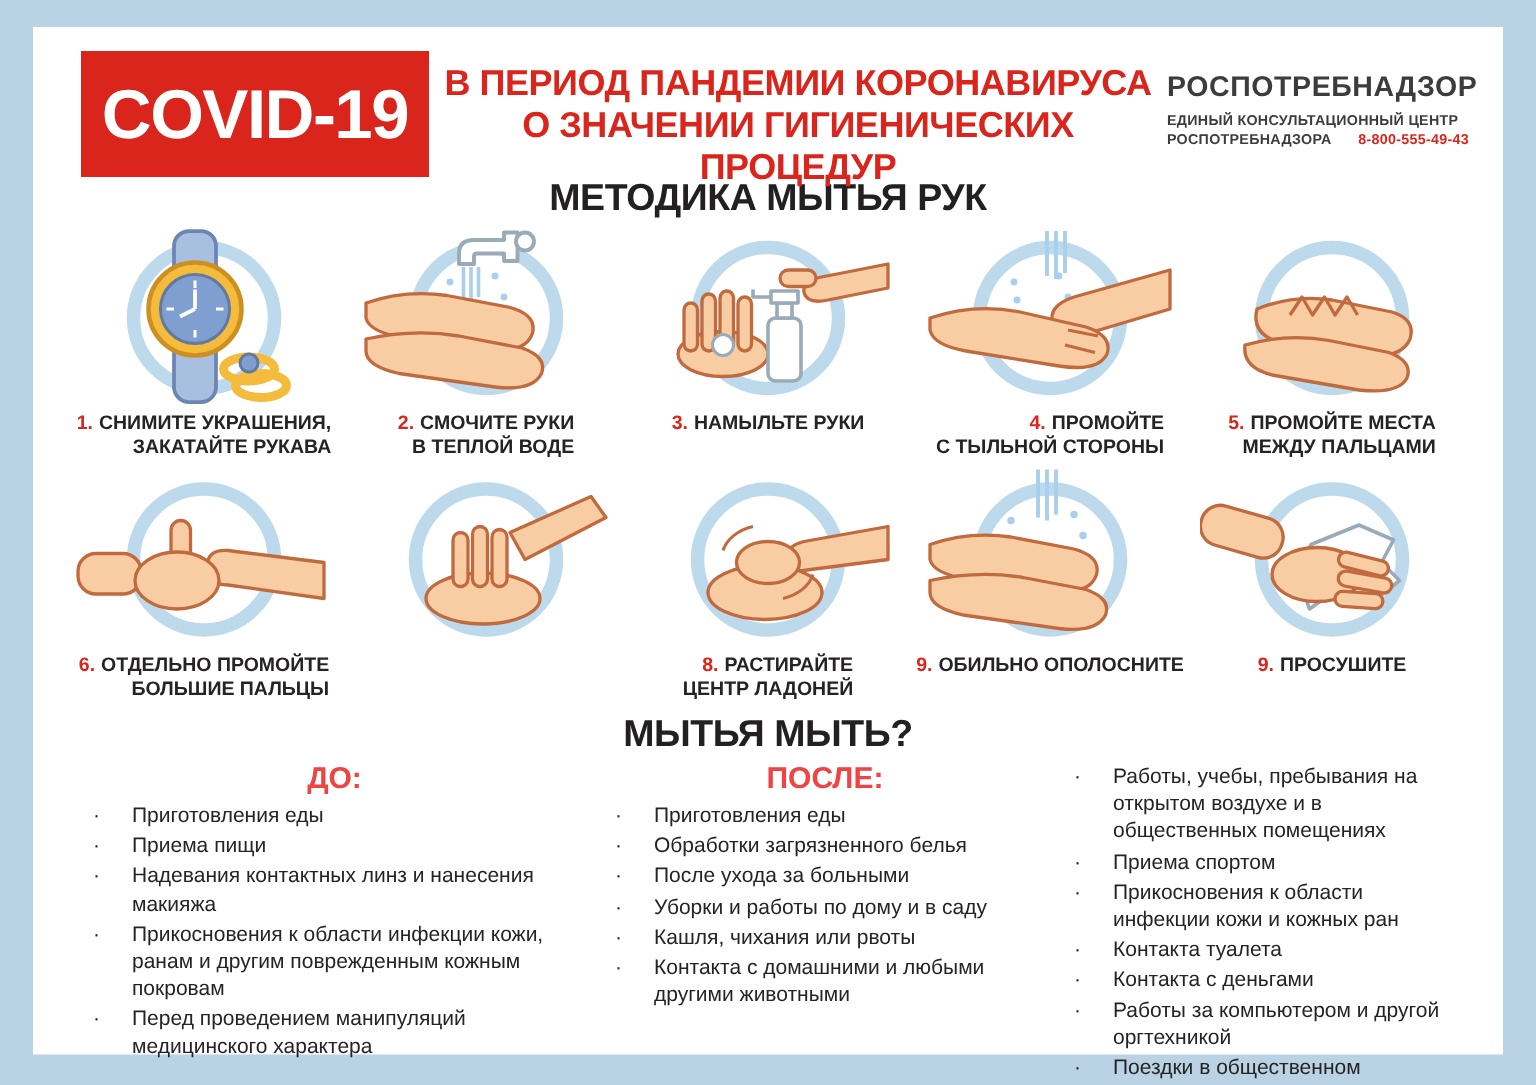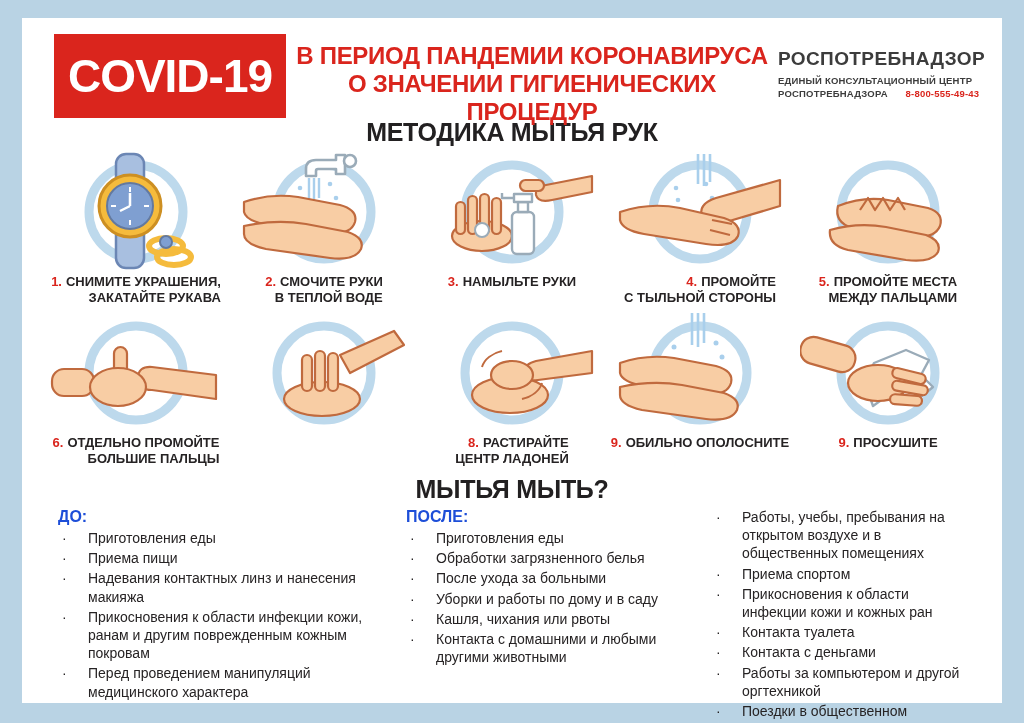--- a/index.html
+++ b/index.html
@@ -28,21 +28,21 @@
   .caption{height:36px;margin-top:1px;text-align:right;font-weight:bold;font-size:13px;
     line-height:1.2;color:#262324;white-space:pre-line;}
   .caption .num{color:#da251d;margin-right:4px;}
 
   
   #when-columns{display:flex;padding:2px 34px 0;gap:16px;}
   .wcol{color:#262324;}
   .wcol:nth-child(1){flex:0 0 332px;}
   .wcol:nth-child(2){flex:0 0 290px;}
   .wcol:nth-child(3){flex:1;}
-  .col-h{color:#1d4ed8;font-weight:bold;font-size:16px;margin:0 0 3px 2px;}
+  .col-h{color:#ef4444;font-weight:bold;font-size:20px;margin:0 0 3px 2px;text-align:center;}
   .wcol ul{list-style:none;margin:0;padding:0;}
   .wcol li{display:flex;font-size:14px;line-height:1.3;margin-bottom:2px;}
   .dot{flex:none;width:26px;padding-left:6px;color:#262324;}
 </style>
 </head>
 <body>
 
 <div class="sheet">
   <div class="hdr">
     <div class="badge">

